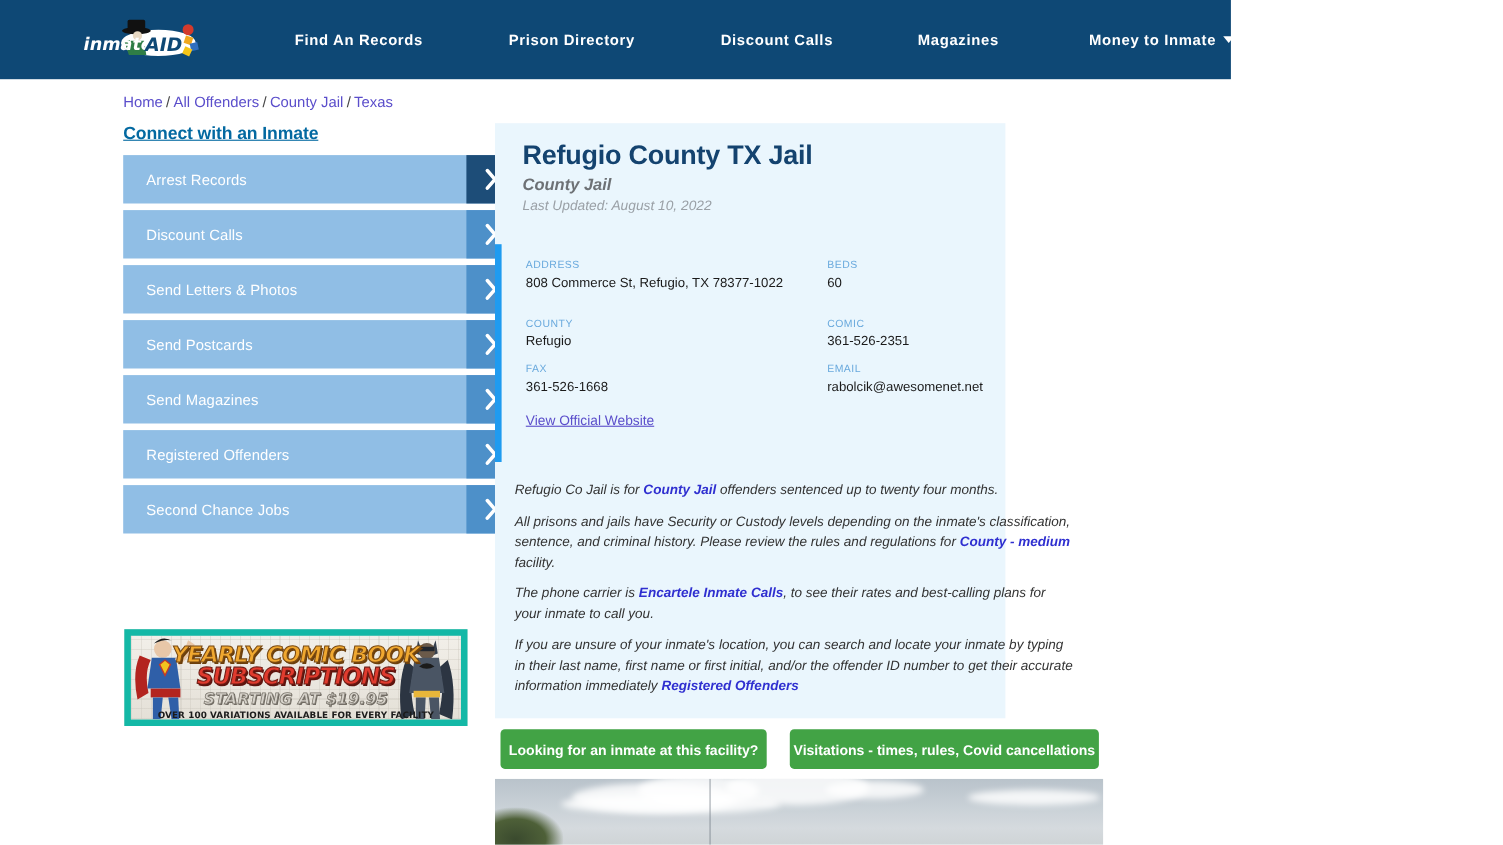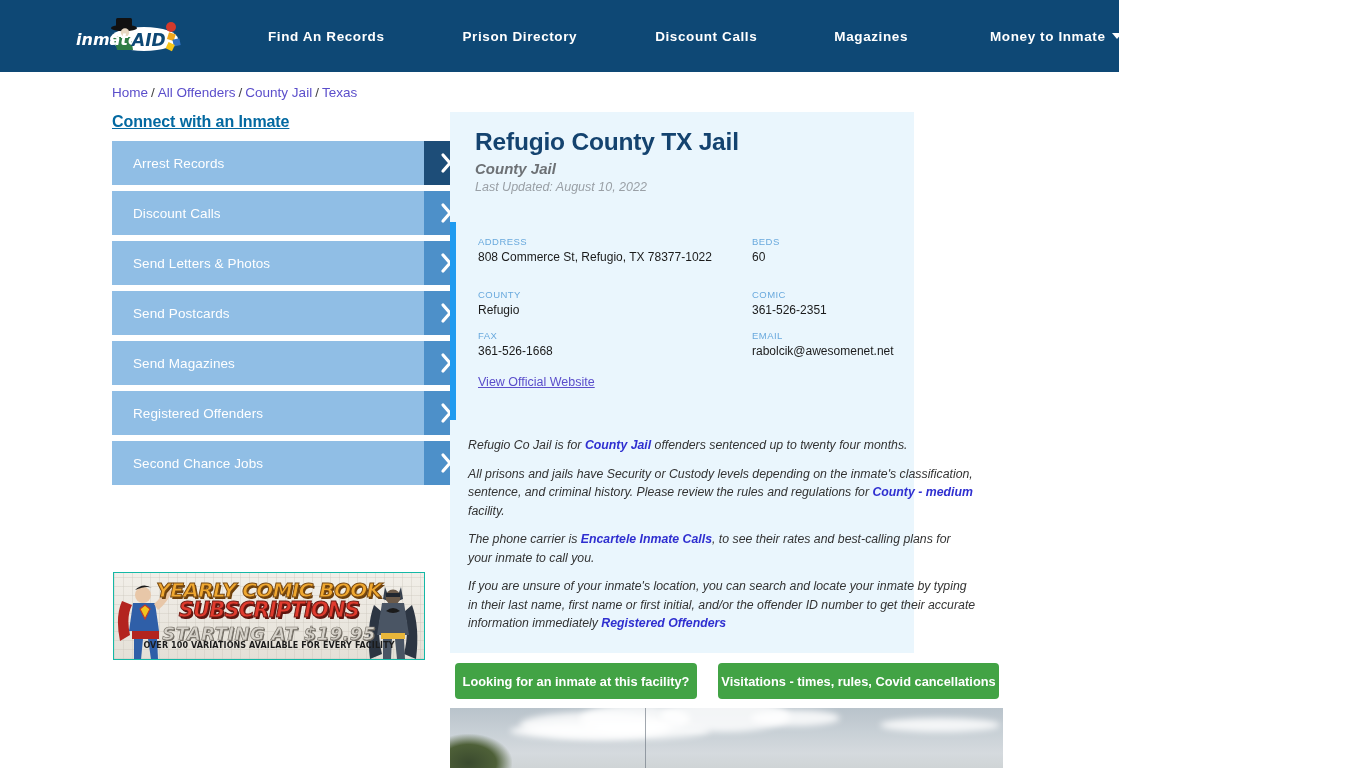--- a/index.html
+++ b/index.html
@@ -97,21 +97,21 @@
     display: block;
   }
 
   
   .ad-banner {
     position: absolute; left: 113px; top: 572px;
     width: 312px; height: 88px;
     background: #e9e5de;
     overflow: hidden;
     cursor: pointer;
-    border: 1px solid #14b8a6;
+    border: 6px solid #14b8a6;
   }
   .ad-bg-grid {
     position: absolute; inset: 0;
     background:
       repeating-linear-gradient(0deg, rgba(200,195,185,0.35) 0 1px, transparent 1px 9px),
       repeating-linear-gradient(90deg, rgba(200,195,185,0.35) 0 1px, transparent 1px 9px),
       linear-gradient(180deg, #f2efe9 0%, #e4e0d7 100%);
   }
   .ad-t1 {
     position: absolute; left: 0; right: 0; top: 5px;
@@ -133,21 +133,21 @@
     letter-spacing: -0.8px;
     color: #e03b2e;
     -webkit-text-stroke: 1px #6d1a12;
     text-shadow: 1.5px 1.5px 0 #5c140e;
     white-space: nowrap;
   }
   .ad-t3 {
     position: absolute; left: 0; right: 0; top: 50px;
     text-align: center;
     font-family: "DejaVu Sans", sans-serif;
-    font-size: 18px; font-weight: bold; font-style: italic;
+    font-size: 14px; font-weight: bold; font-style: italic;
     letter-spacing: 0.4px;
     color: #d6d2ca;
     -webkit-text-stroke: 0.7px #7b766d;
     text-shadow: 1px 1px 0 #6d6860;
     white-space: nowrap;
   }
   .ad-t4 {
     position: absolute; left: 0; right: 0; top: 68px;
     text-align: center;
     font-family: "DejaVu Sans", sans-serif;

